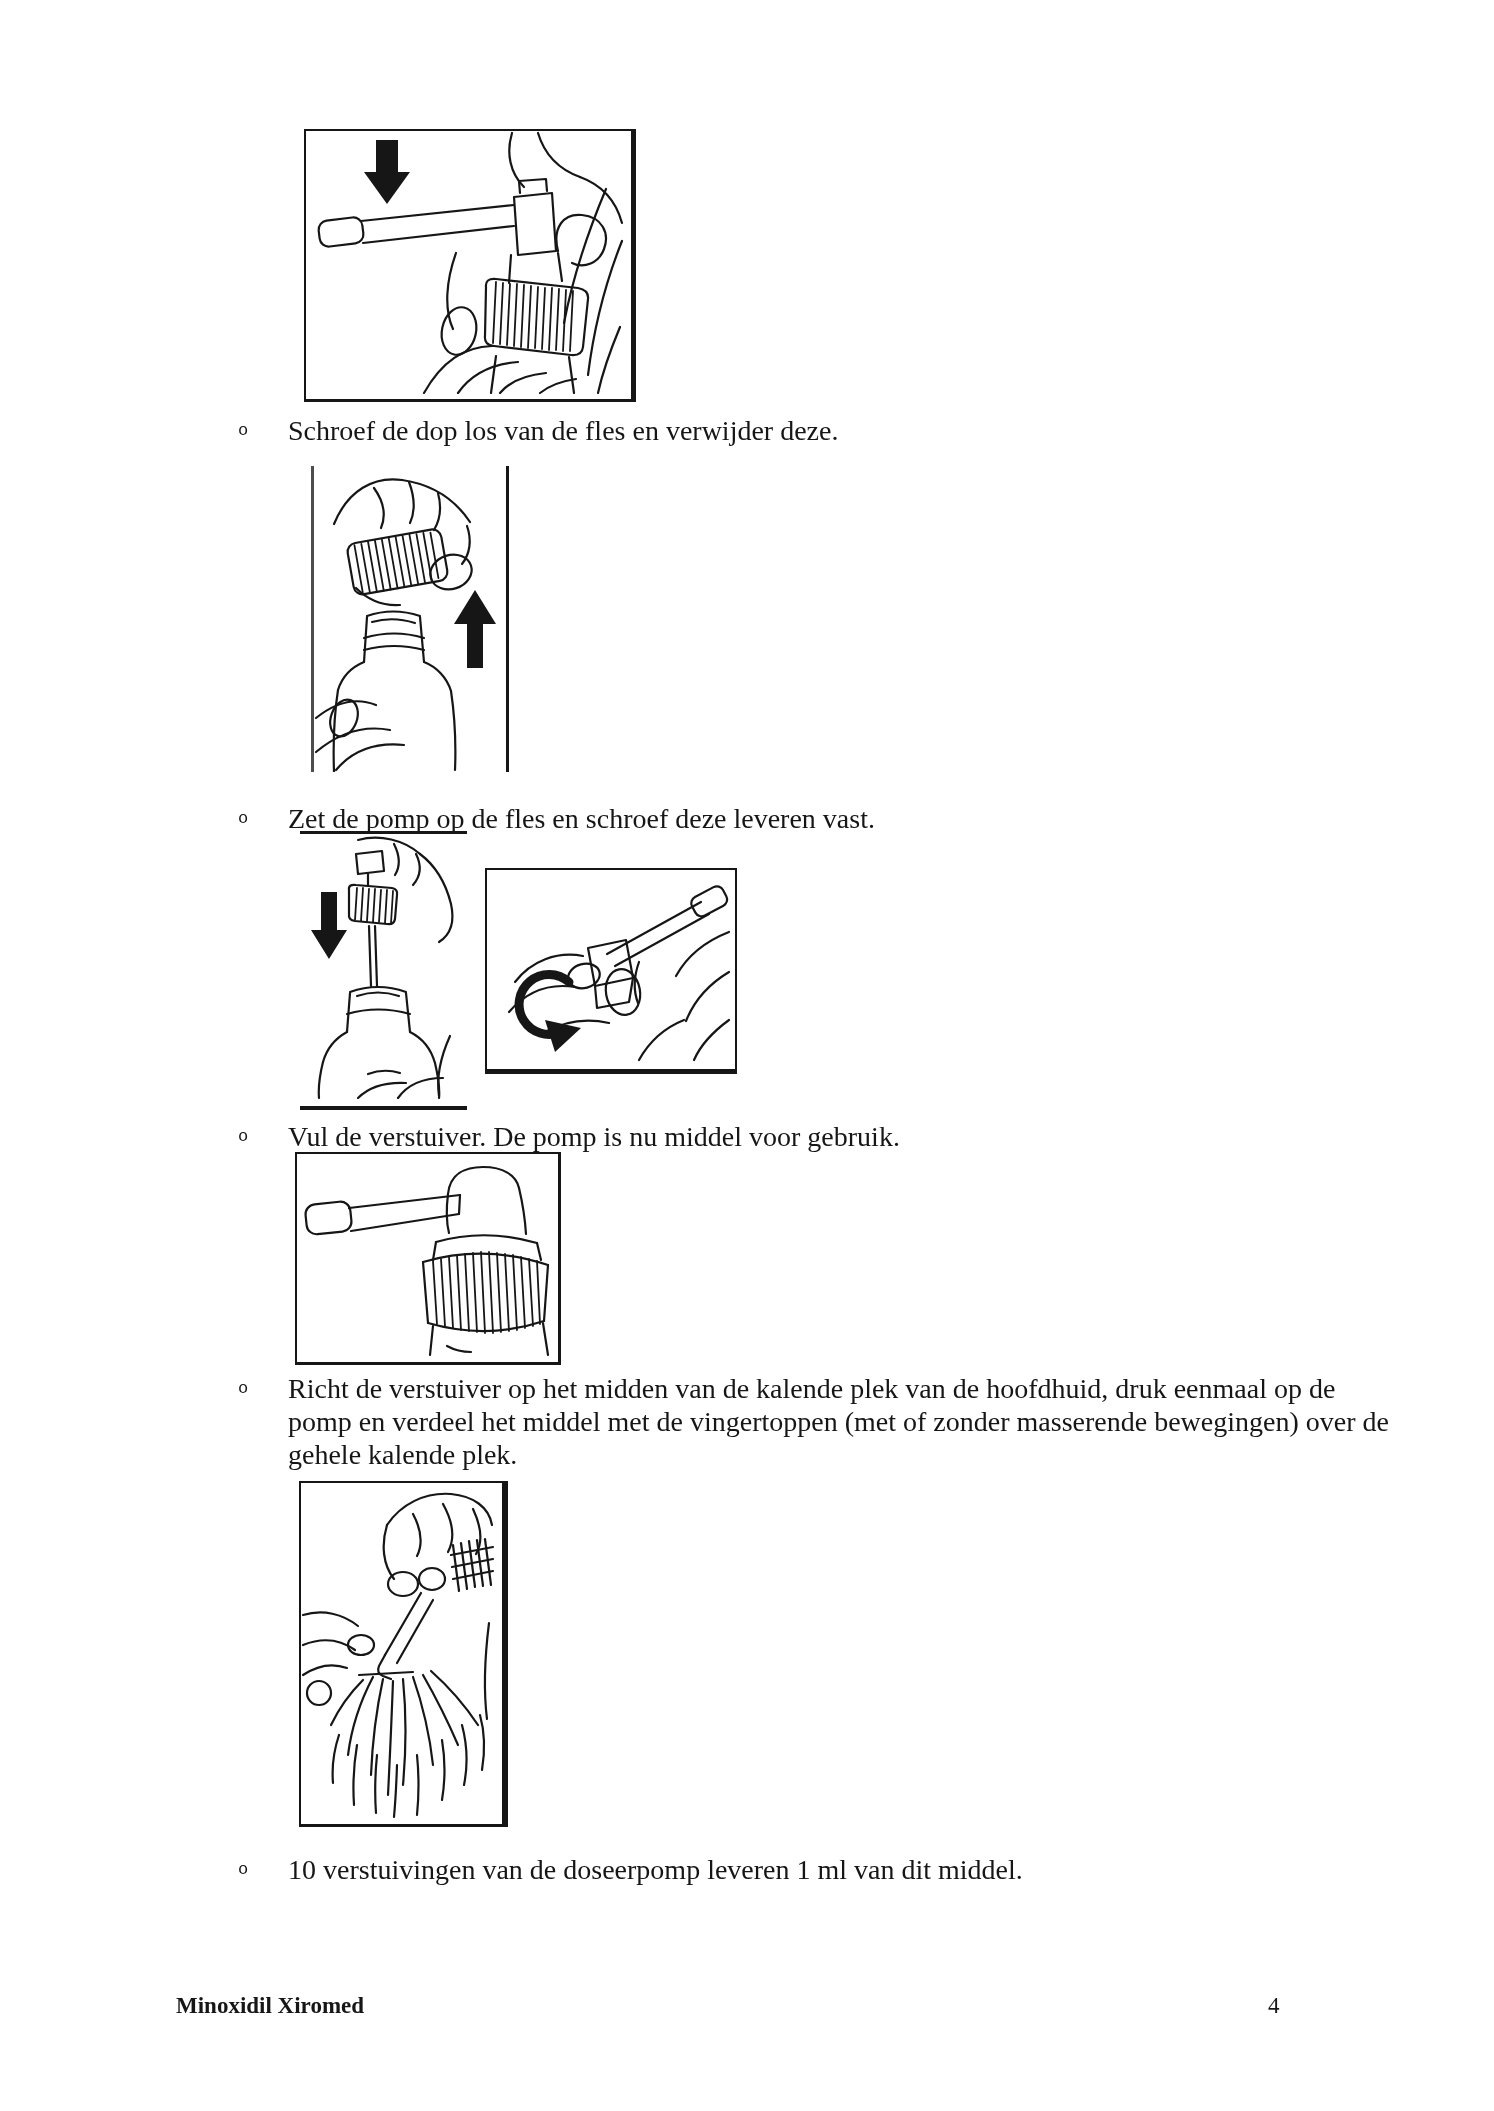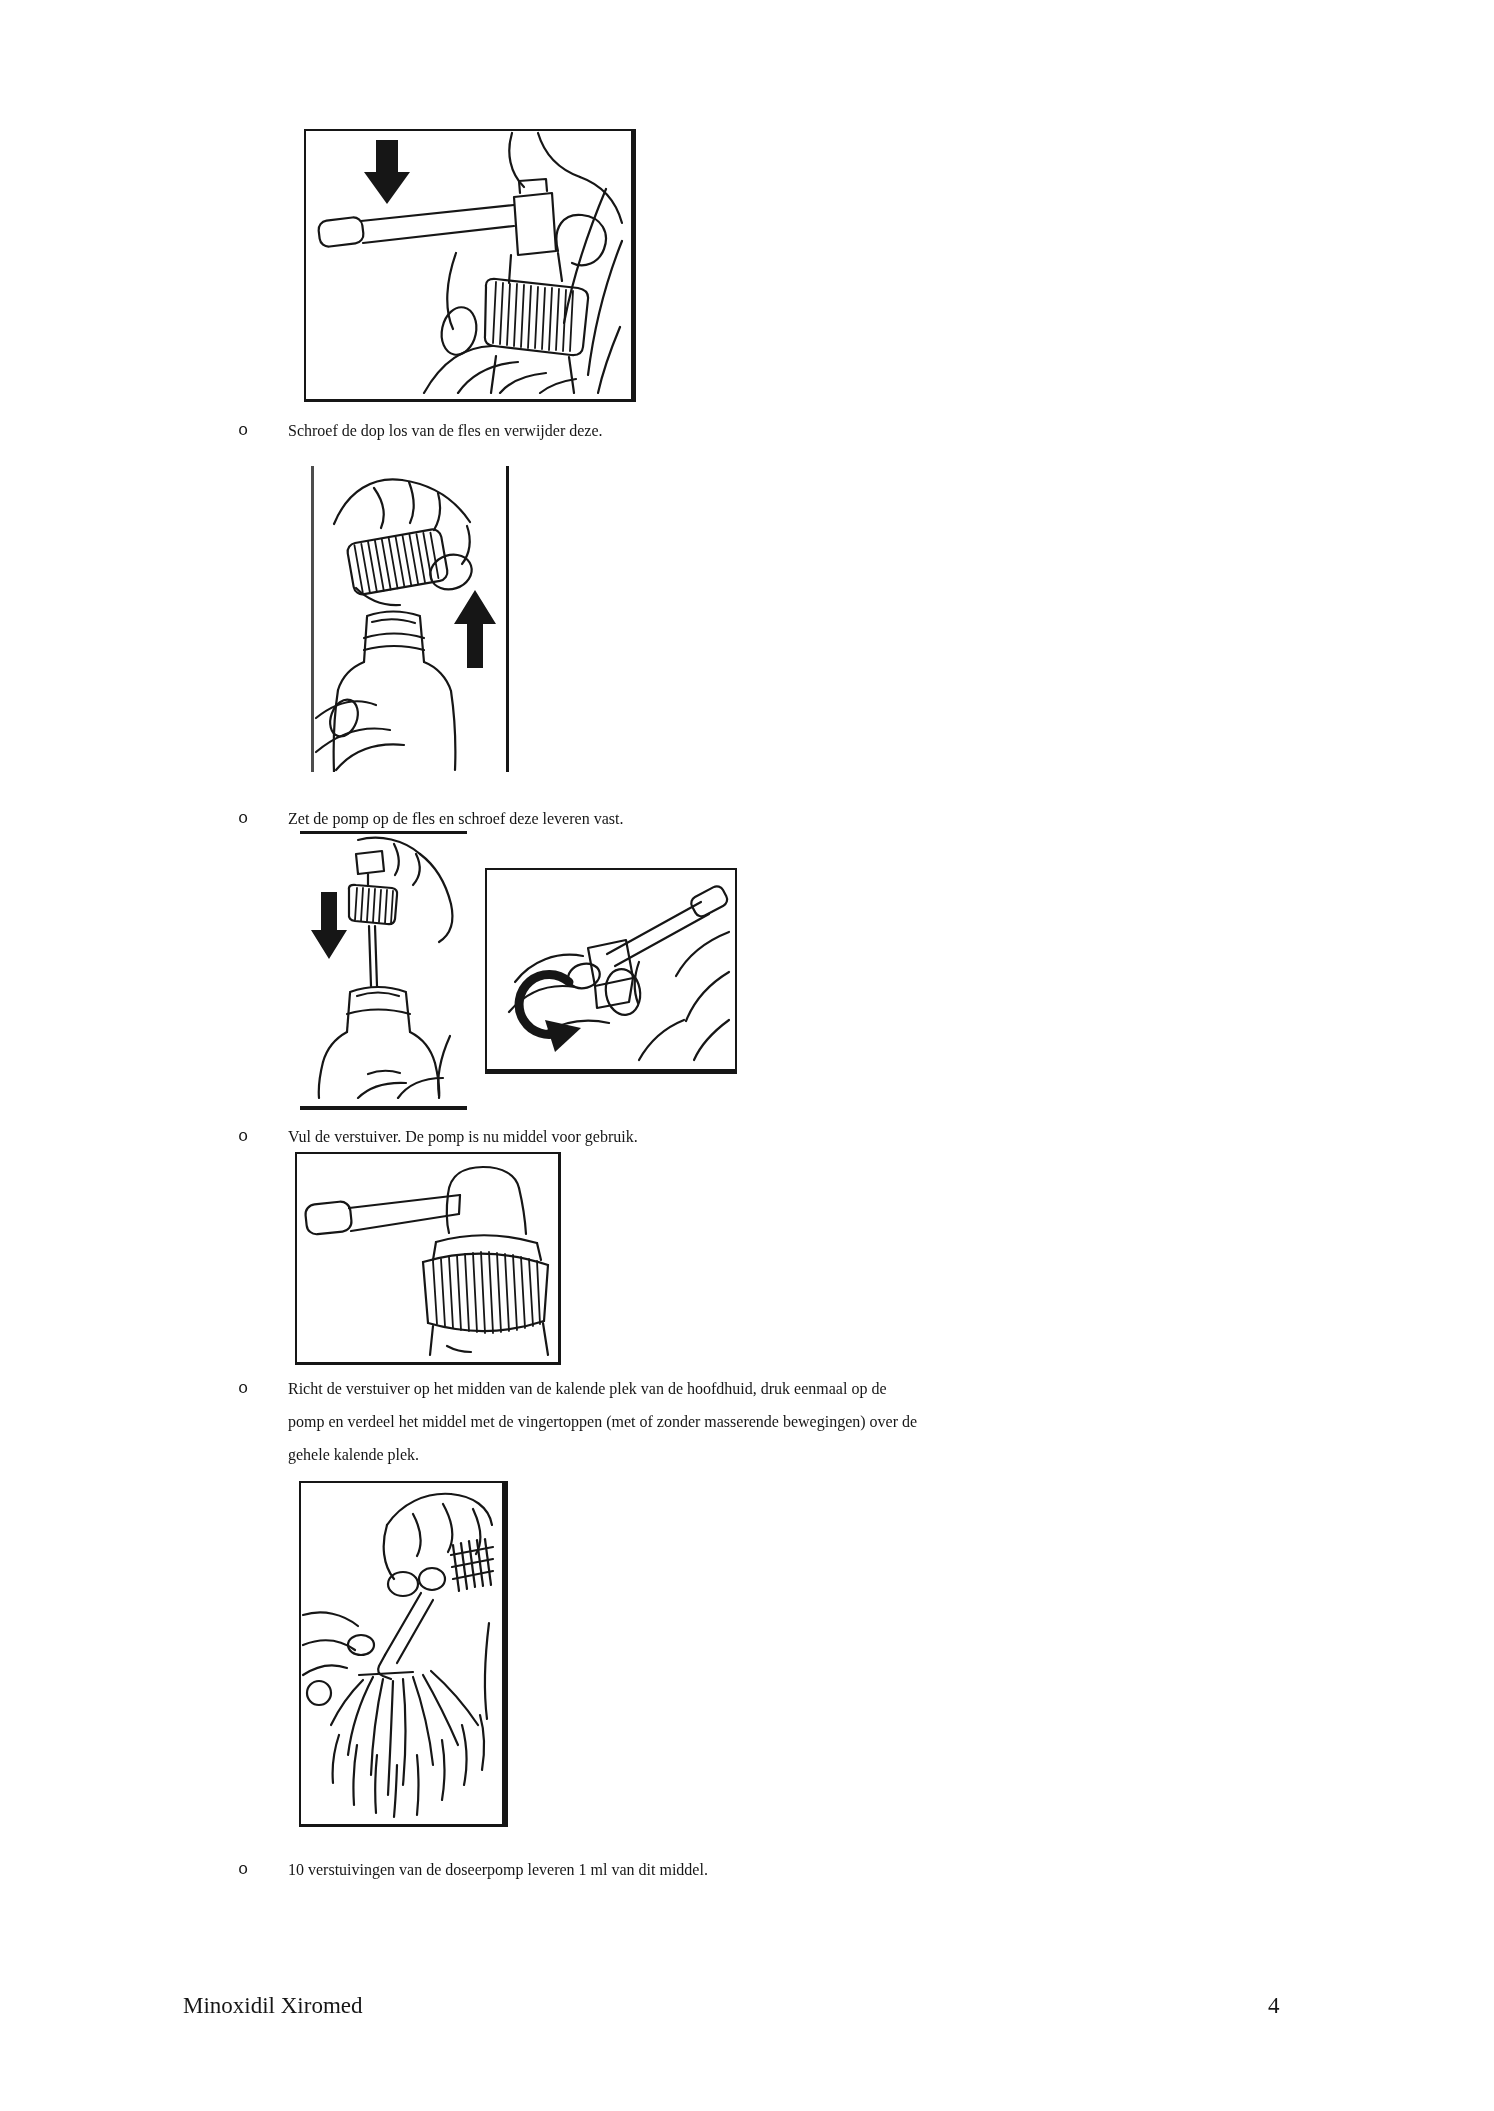--- a/index.html
+++ b/index.html
@@ -20,21 +20,21 @@
   }
   .step .marker{
     width:50px;
     font-family:"Liberation Mono", monospace;
     font-size:17px;
     line-height:33px;
     color:#161616;
     flex:0 0 50px;
   }
   .step .text{
-    font-size:16px;
+    font-size:28px;
     line-height:33px;
     white-space:pre-line;
     max-width:1160px;
   }
   figure{margin:0;padding:0;position:absolute;background:#fff;}
   svg{display:block;}
   .lineart path, .lineart rect, .lineart ellipse, .lineart circle, .lineart line{
     fill:none;stroke:#161616;stroke-width:2.2;stroke-linecap:round;stroke-linejoin:round;
   }
   .lineart .solid{fill:#161616;stroke:none;}
@@ -55,21 +55,21 @@
         border-right:6px solid #161616;border-bottom:3px solid #161616;}
   .s1{top:414px;}
   .s2{top:802px;}
   .s3{top:1120px;}
   .s4{top:1372px;}
   .s5{top:1853px;}
   .footer{
     position:absolute;top:1992px;left:0;width:100%;
     font-size:23px;line-height:28px;
   }
-  .footer .doc{position:absolute;left:183px;}
+  .footer .doc{position:absolute;left:176px;font-weight:bold;}
   .footer .pagenum{position:absolute;left:1268px;}
 </style>
 </head>
 <body>
 
 <div class="page">
 
   <figure class="fig1">
     <svg class="lineart" width="318" height="263" viewBox="0 0 318 263">
       <path class="solid" d="M70 9 L92 9 L92 41 L104 41 L81 73 L58 41 L70 41 Z"></path>

